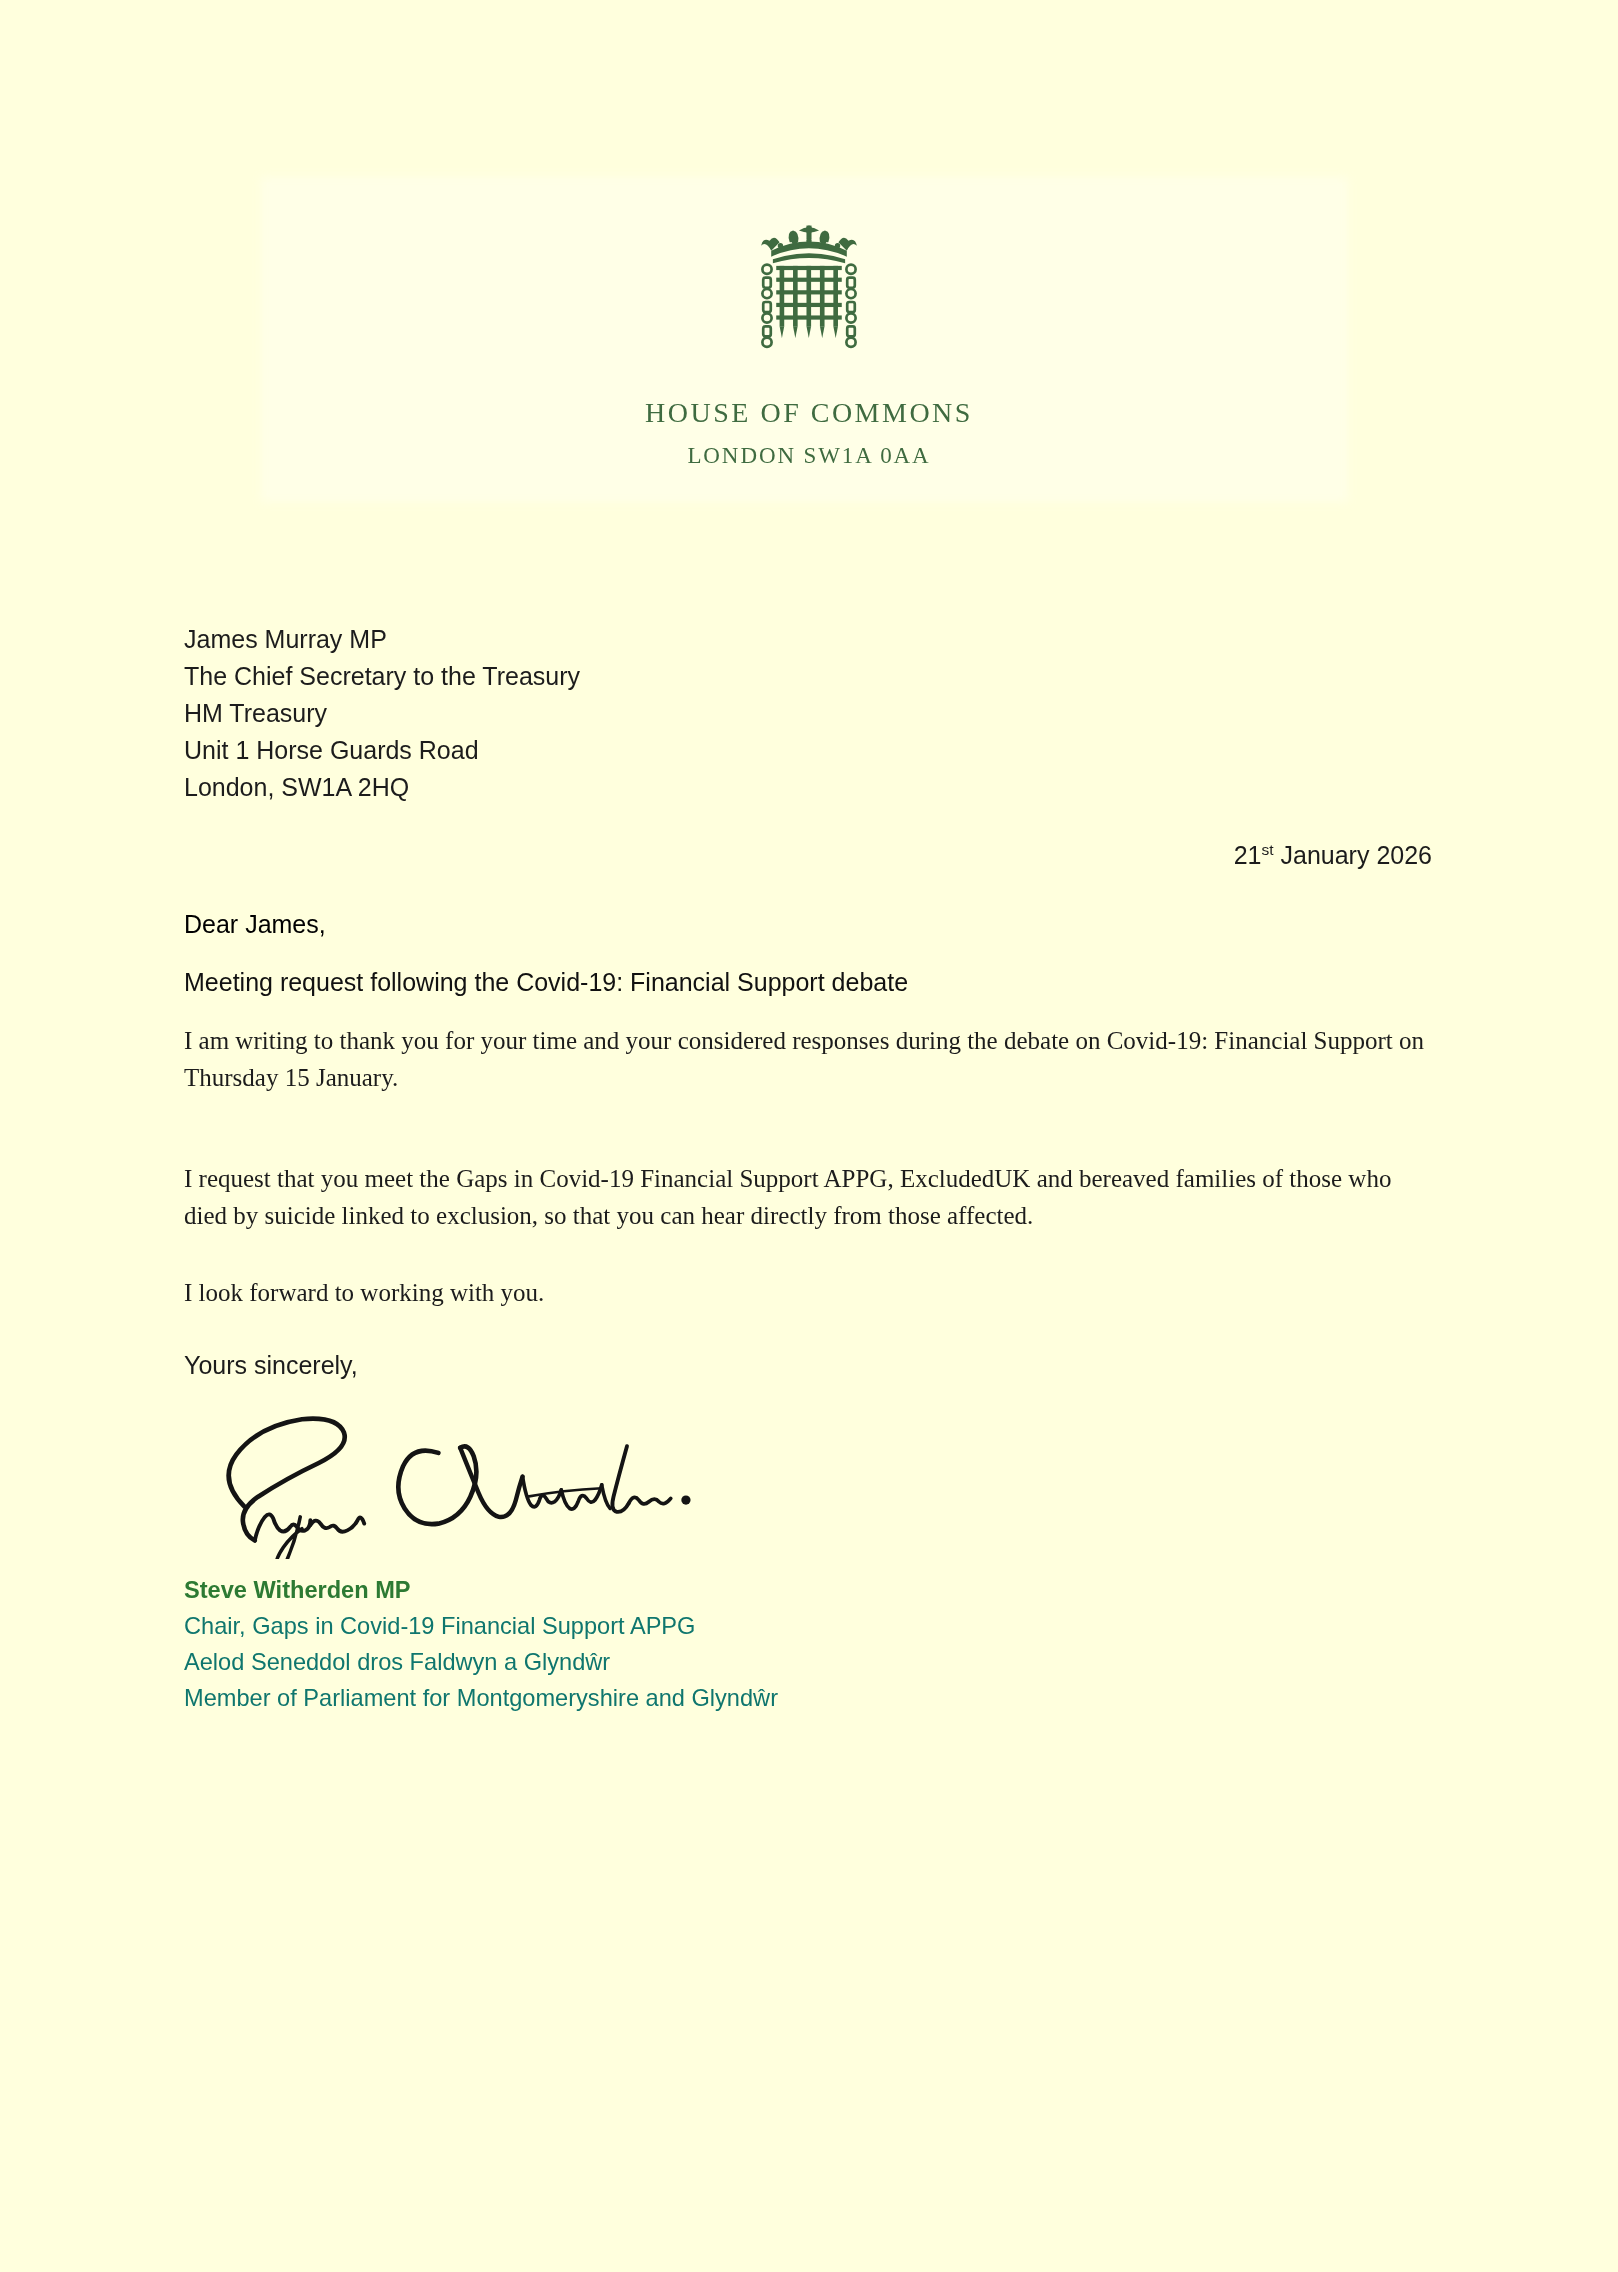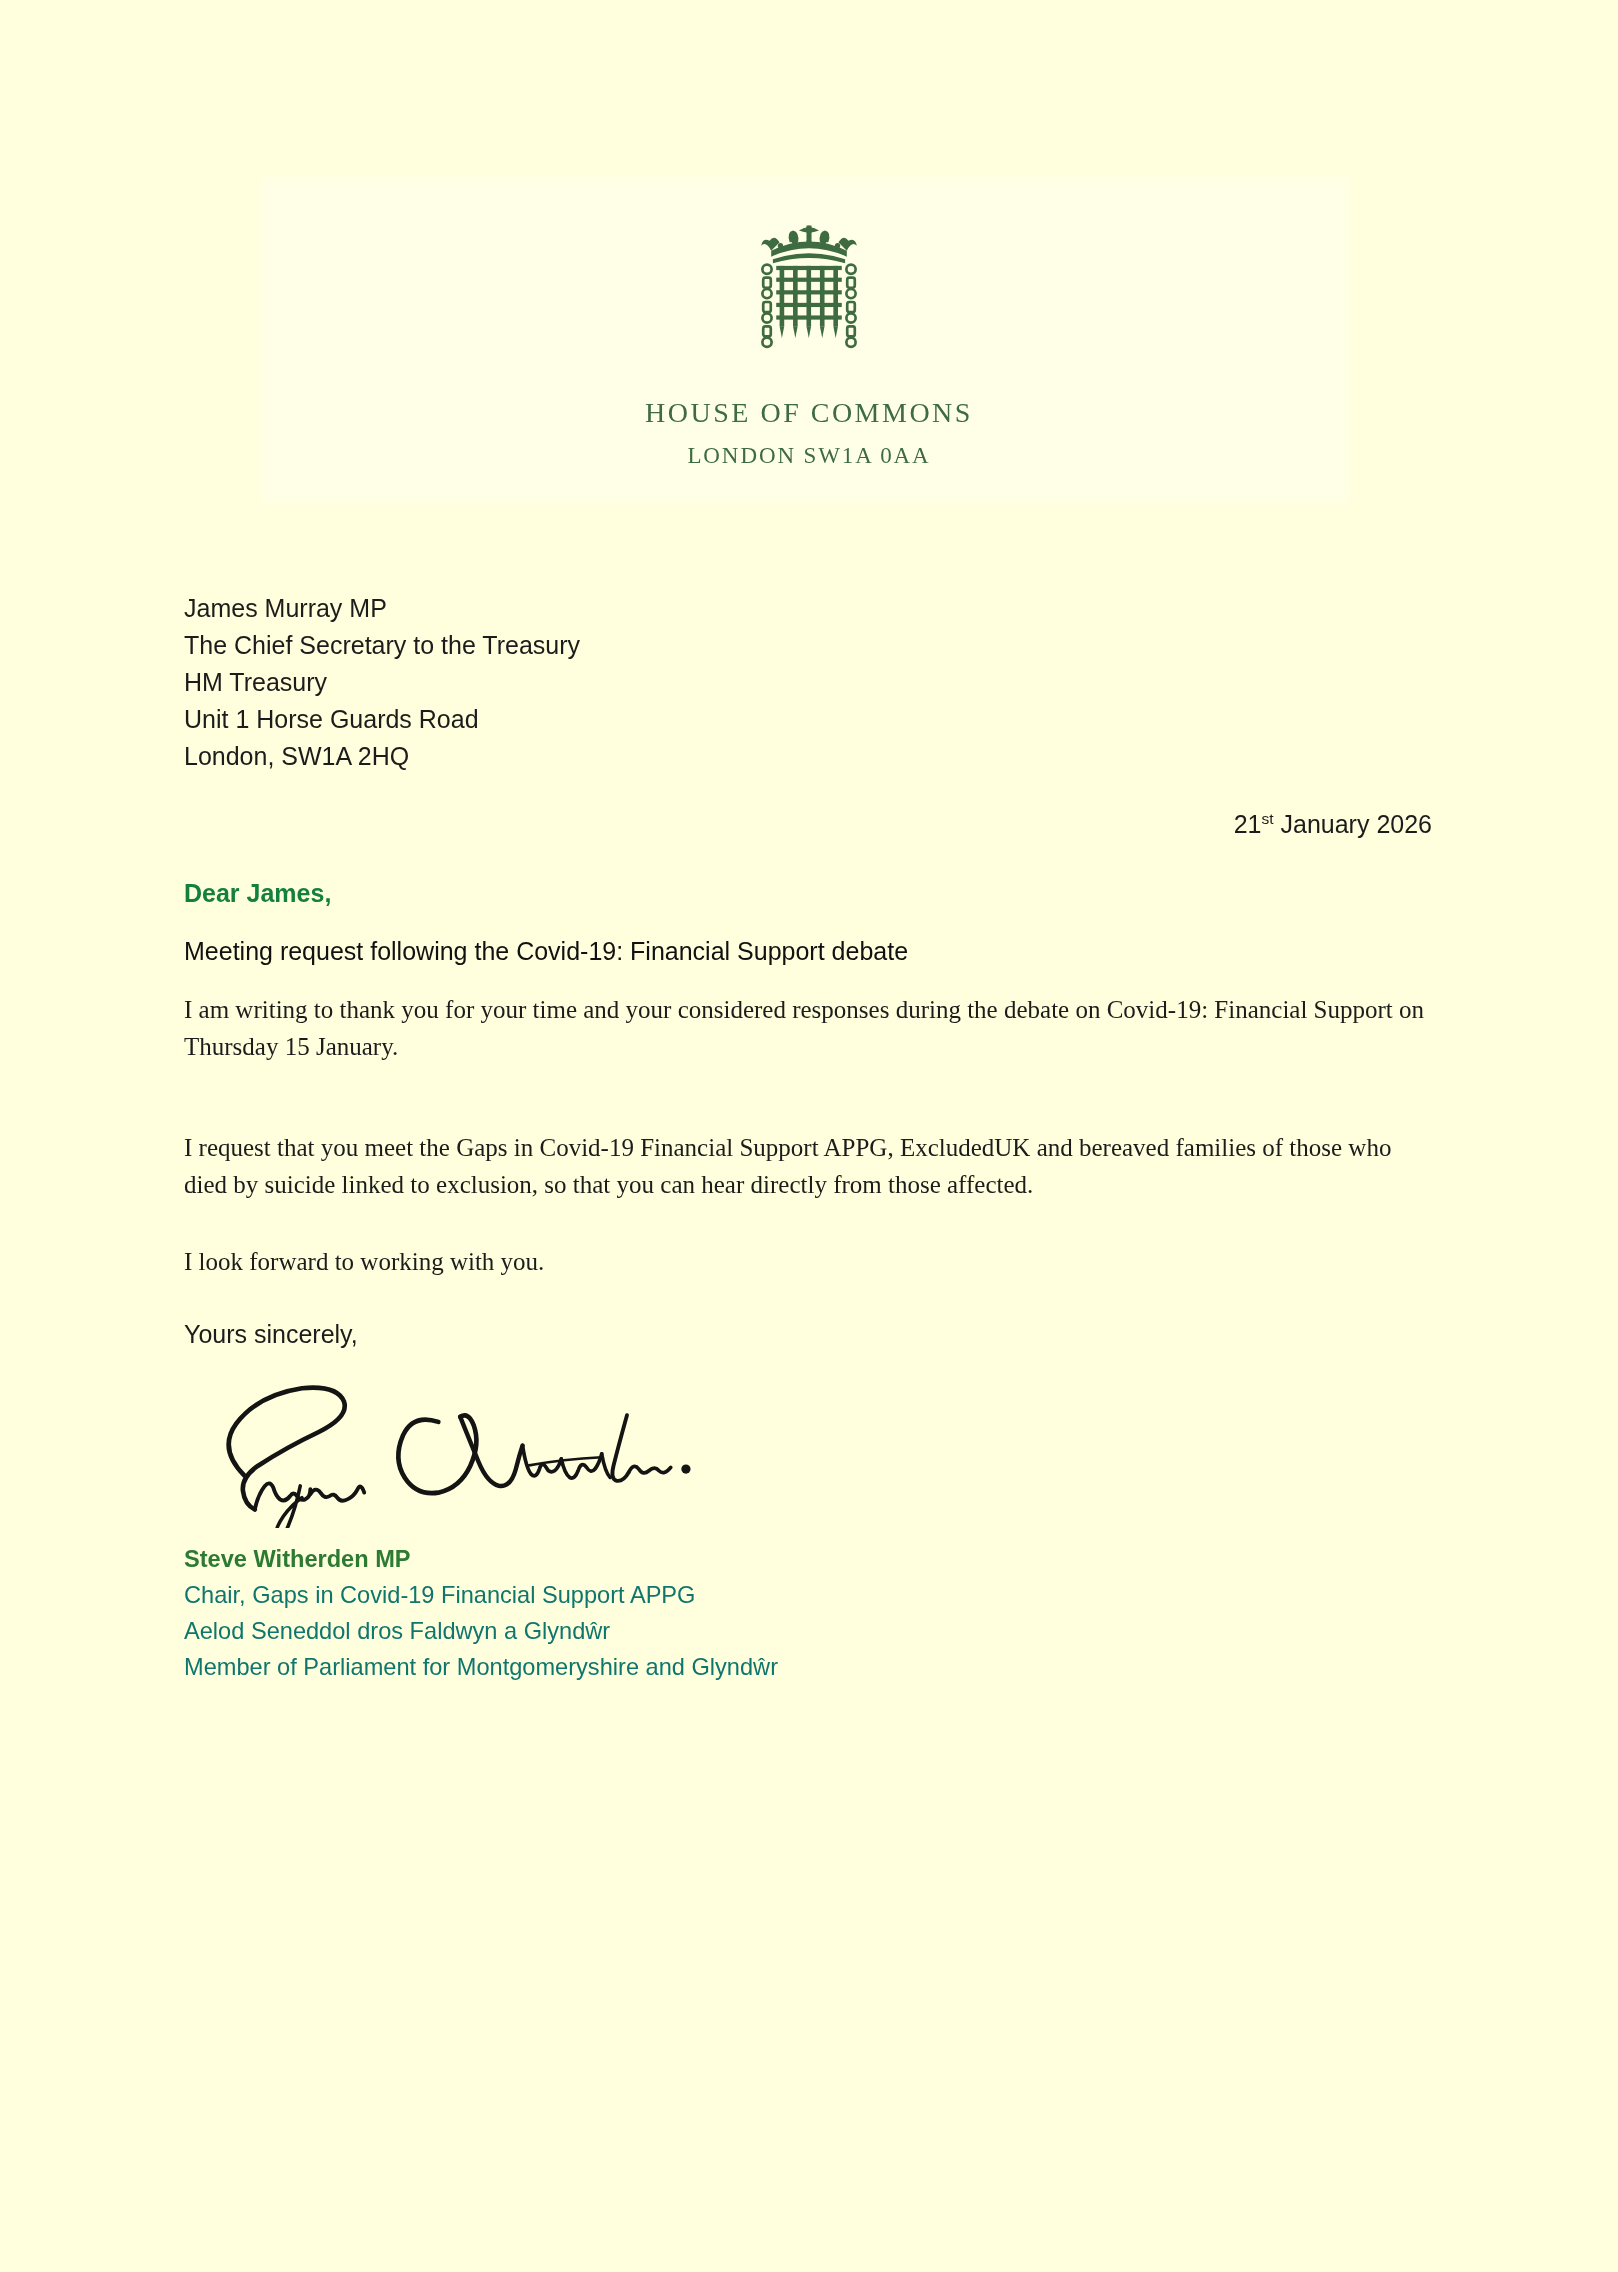--- a/index.html
+++ b/index.html
@@ -64,21 +64,21 @@
     font-size: 23px;
     letter-spacing: 1.9px;
     color: #3f6b40;
     white-space: nowrap;
   }
 
   
   .content {
     position: absolute;
     left: 184px;
-    top: 590px;
+    top: 621px;
     width: 1248px;
   }
 
   .addr-line {
     font-size: 25px;
     line-height: 37px;
     color: #1c1c1c;
     white-space: nowrap;
   }
 
@@ -90,22 +90,21 @@
   }
   .date-row sup {
     font-size: 0.62em;
     vertical-align: super;
     line-height: 0;
   }
 
   .salutation {
     margin-top: 40px;
     font-size: 25px;
-    color: #15803d;
-    font-weight: bold;
+    color: #000000;
   }
 
   .subject {
     margin-top: 29px;
     font-size: 25px;
     font-weight: normal;
     color: #111111;
   }
 
   .para {

